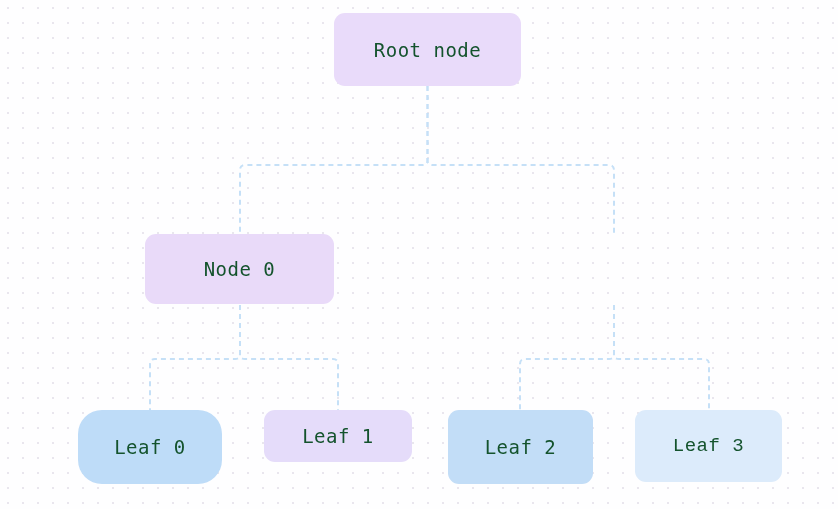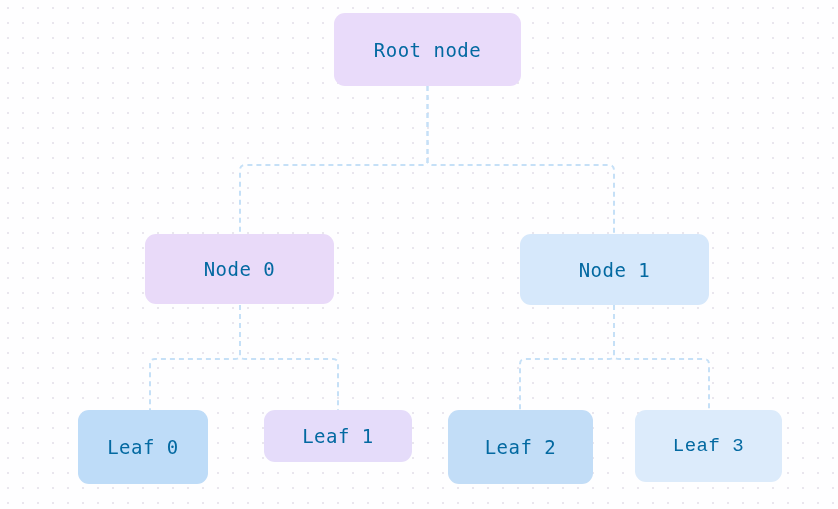--- a/index.html
+++ b/index.html
@@ -27,42 +27,43 @@
     height: 509px;
     pointer-events: none;
   }
   .node {
     position: absolute;
     box-sizing: border-box;
     display: flex;
     align-items: center;
     justify-content: center;
     border-radius: 11px;
-    color: #0369a1;
+    color: #14532d;
     font-size: 19px;
     font-weight: 500;
     letter-spacing: 0.5px;
     white-space: nowrap;
     user-select: none;
   }
   .node-root {
     left: 334px; top: 13px; width: 187px; height: 73px;
     background: #e9dbfa;
   }
   .node-n0 {
     left: 145px; top: 234px; width: 189px; height: 70px;
     background: #e9daf9;
   }
   .node-n1 {
     left: 520px; top: 234px; width: 189px; height: 71px;
     background: #d6e8fb;
   }
   .node-l0 {
-    left: 78px; top: 410px; width: 130px; height: 74px;
+    left: 78px; top: 410px; width: 144px; height: 74px;
     background: #bedcf8;
+    border-radius: 24px;
   }
   .node-l1 {
     left: 264px; top: 410px; width: 148px; height: 52px;
     background: #e5dcfa;
   }
   .node-l2 {
     left: 448px; top: 410px; width: 145px; height: 74px;
     background: #c2ddf7;
   }
   .node-l3 {
@@ -87,23 +88,20 @@
   </svg>
 
   <div class="node node-root" style="background: rgb(233, 219, 250);">
     <span>Root node</span>
   </div>
 
   <div class="node node-n0" style="background: rgb(233, 218, 249);">
     <span>Node 0</span>
   </div>
 
-  <div class="node node-n1" style="background: rgb(214, 232, 251);">
-    <span>Node 1</span>
-  </div>
 
   <div class="node node-l0" style="background: rgb(190, 220, 248);">
     <span>Leaf 0</span>
   </div>
 
   <div class="node node-l1" style="background: rgb(229, 220, 250);">
     <span>Leaf 1</span>
   </div>
 
   <div class="node node-l2" style="background: rgb(194, 221, 247);">

